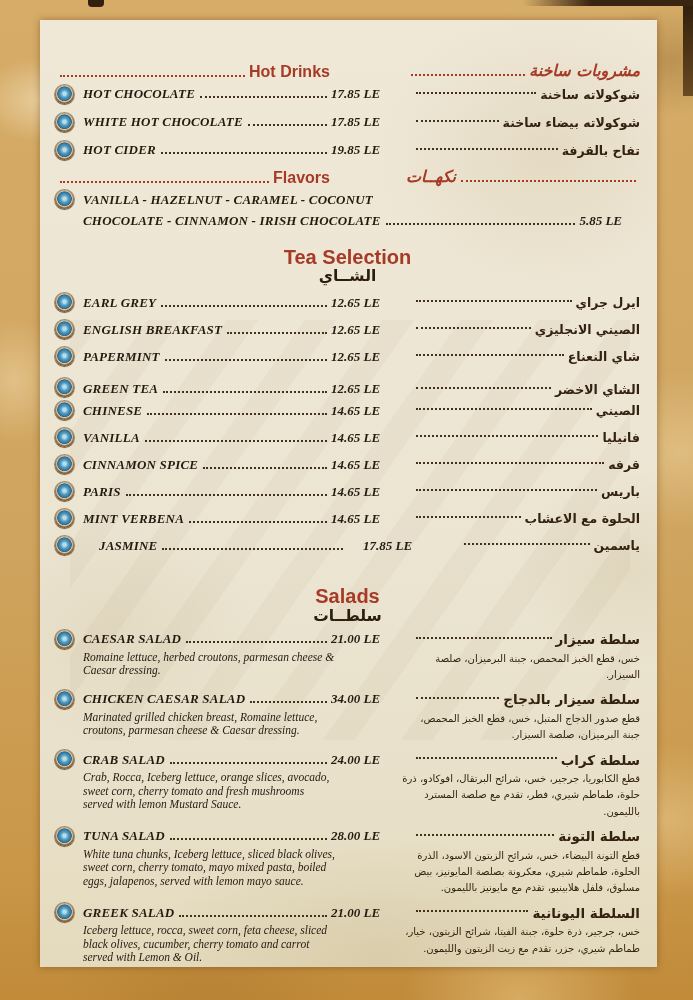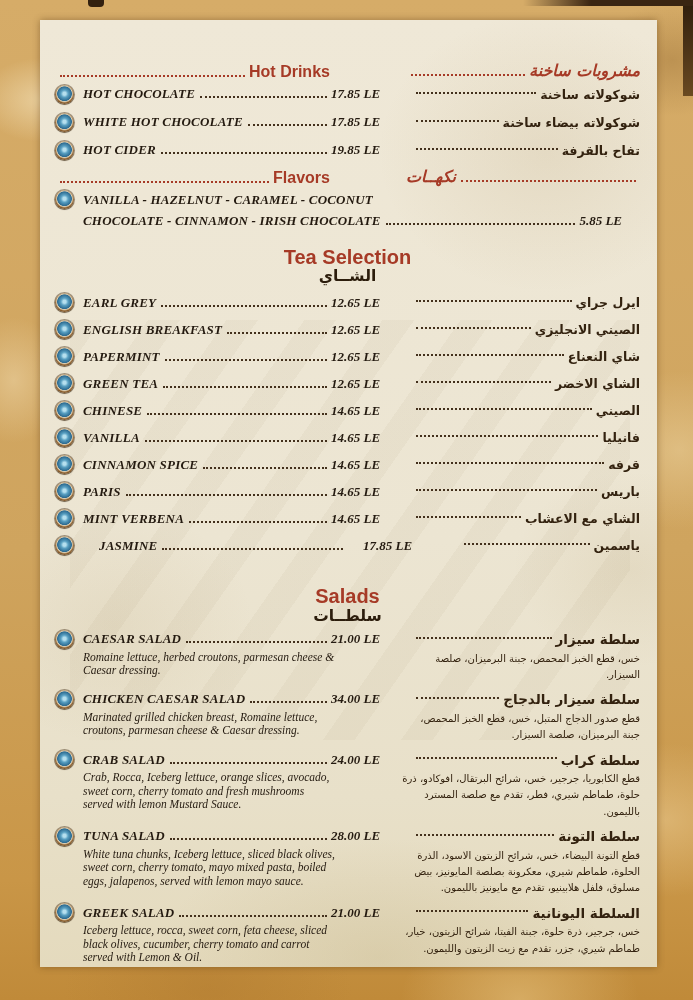--- a/index.html
+++ b/index.html
@@ -201,21 +201,21 @@
       <span class="en-zone">
           <span class="iname">PAPERMINT</span>
           <span class="leader"></span>
         </span>
       <span class="price">12.65 LE</span>
       <span class="ar-zone">
           <span class="leader"></span>
           <span class="arname">شاي النعناع</span>
         </span>
     </div>
-    <div class="mrow" style="height:27px;">
+    <div class="mrow" style="height:27px;align-items:flex-end;">
       <span class="badge"></span>
       <span class="en-zone">
           <span class="iname">GREEN TEA</span>
           <span class="leader"></span>
         </span>
       <span class="price">12.65 LE</span>
       <span class="ar-zone">
           <span class="leader"></span>
           <span class="arname">الشاي الاخضر</span>
         </span>
@@ -270,21 +270,21 @@
     </div>
     <div class="mrow" style="height:27px;">
       <span class="badge"></span>
       <span class="en-zone">
           <span class="iname">MINT VERBENA</span>
           <span class="leader"></span>
         </span>
       <span class="price">14.65 LE</span>
       <span class="ar-zone">
           <span class="leader"></span>
-          <span class="arname">الشاي مع الاعشاب</span>
+          <span class="arname">الحلوة مع الاعشاب</span>
         </span>
     </div>
     <div class="mrow" style="height:27px;gap:16px;">
       <span class="badge"></span>
       <span class="en-zone">
           <span class="iname">JASMINE</span>
           <span class="leader"></span>
         </span>
       <span class="price">17.85 LE</span>
       <span class="ar-zone">

